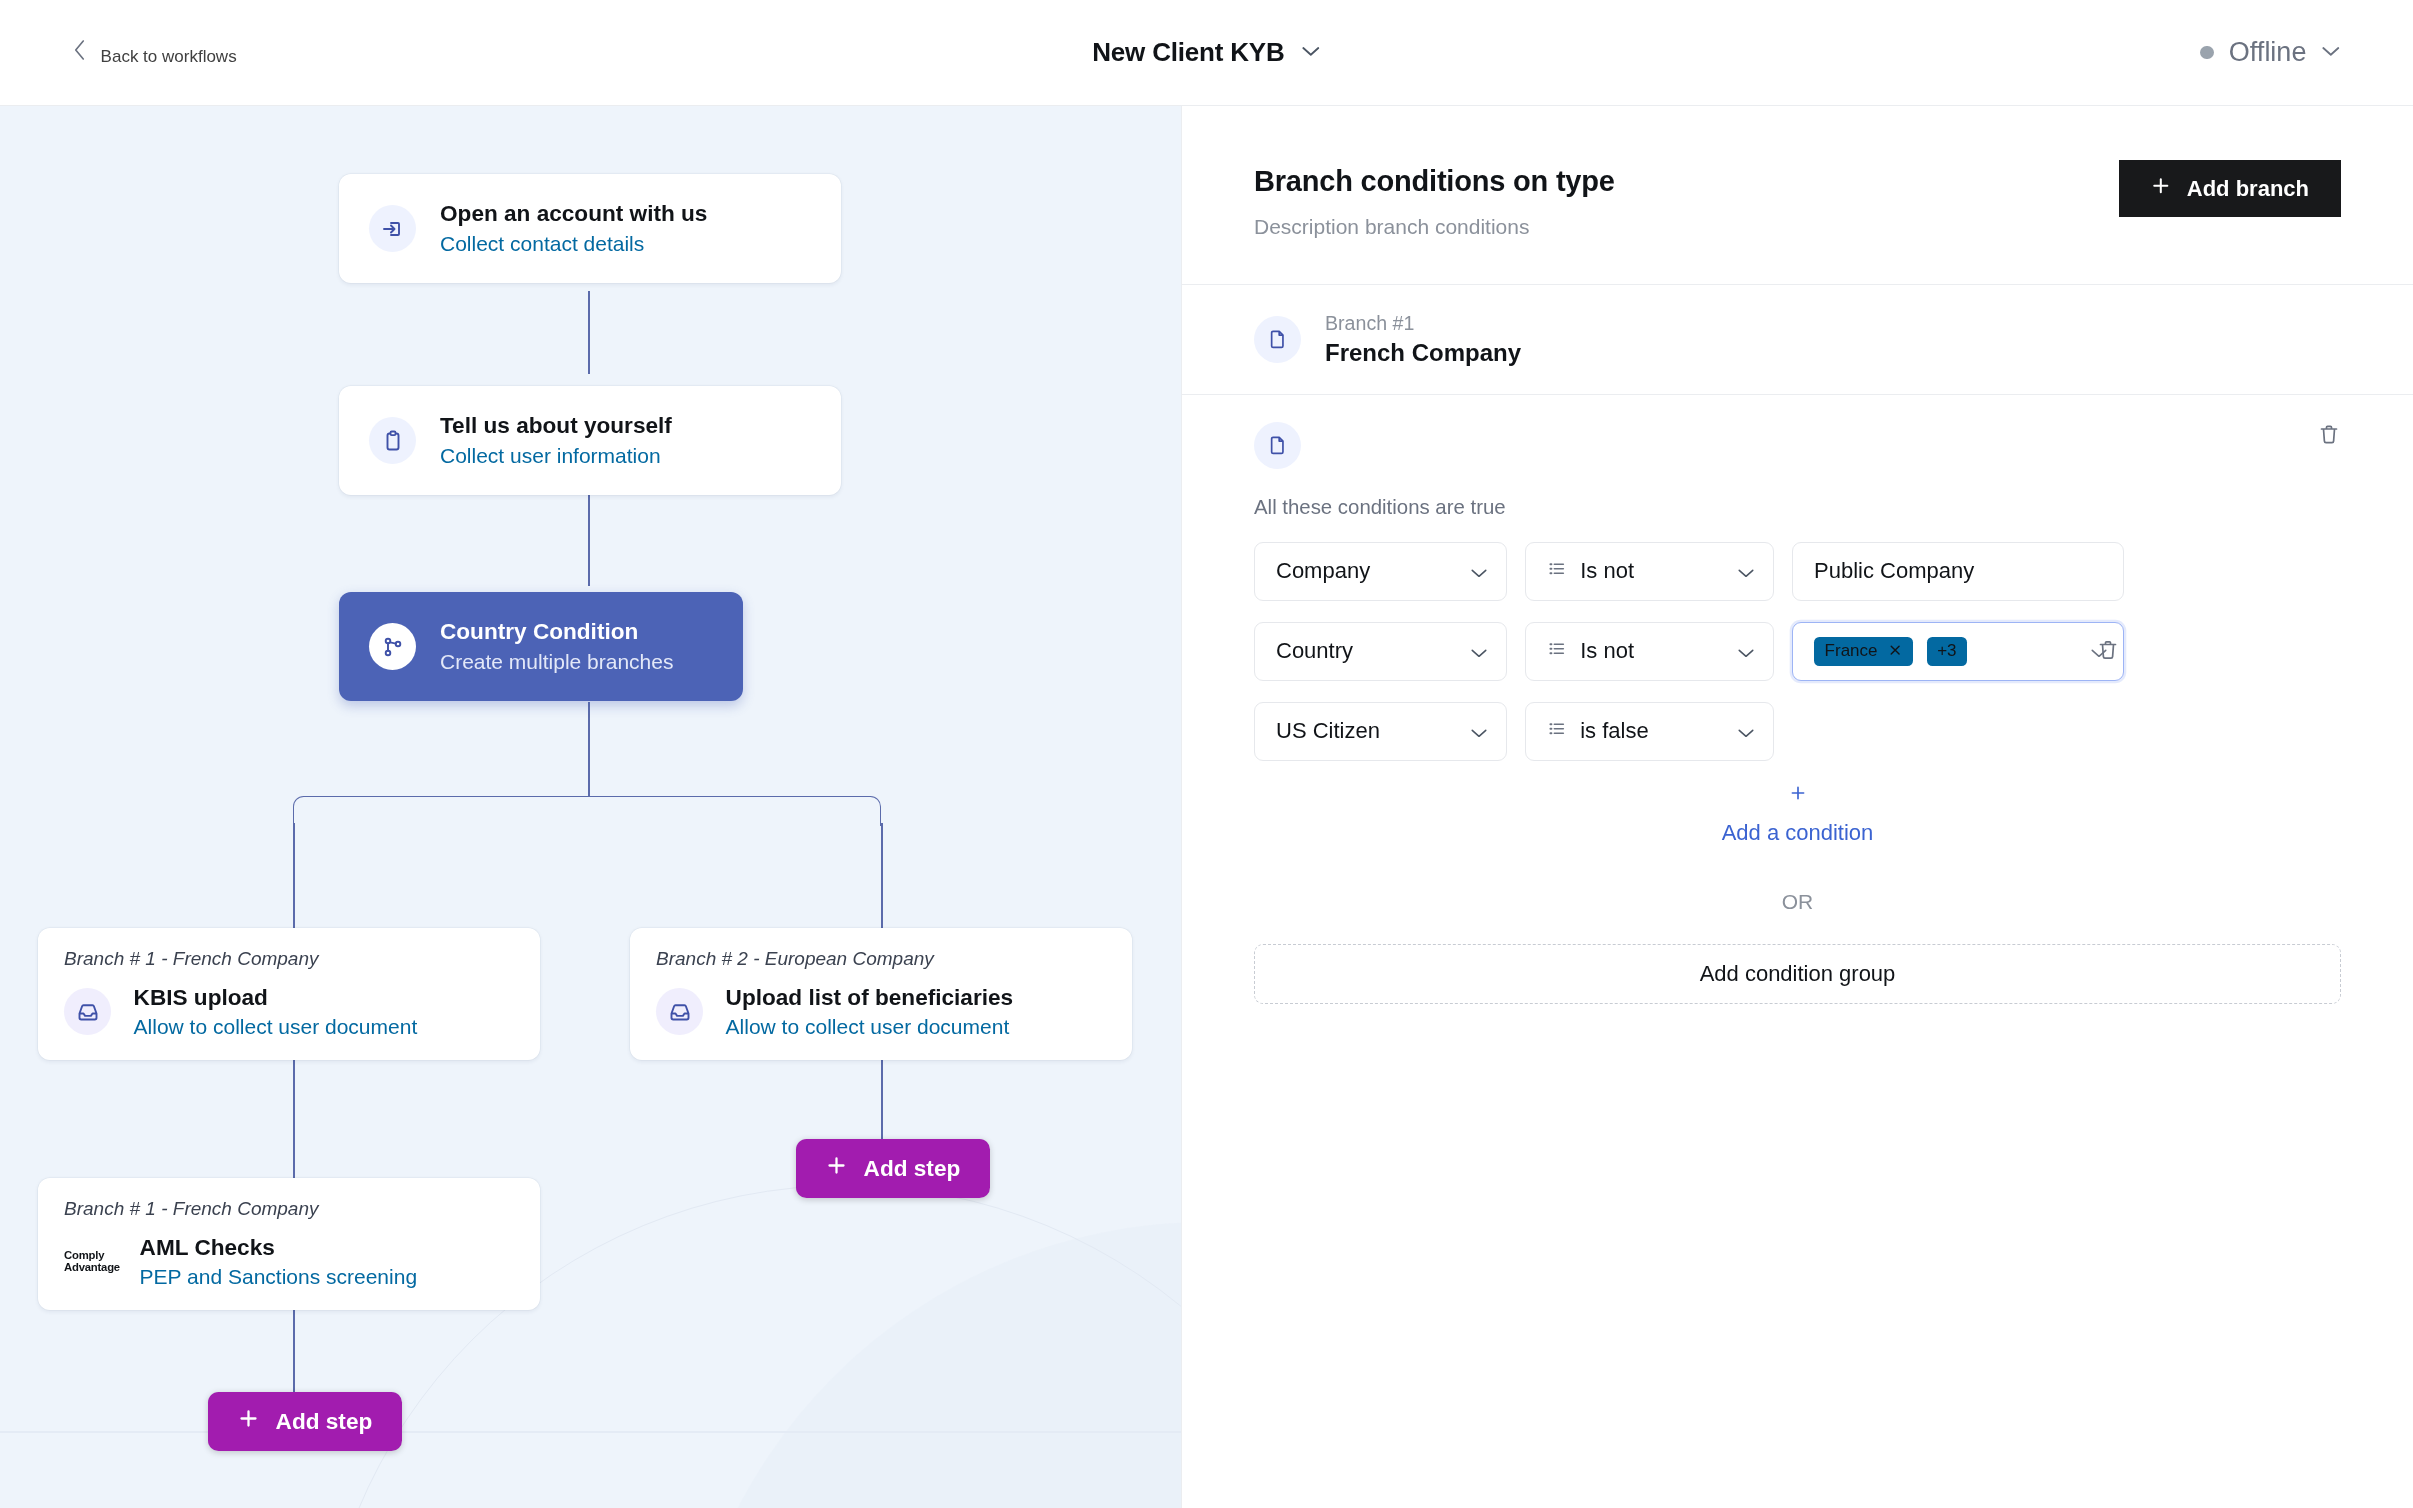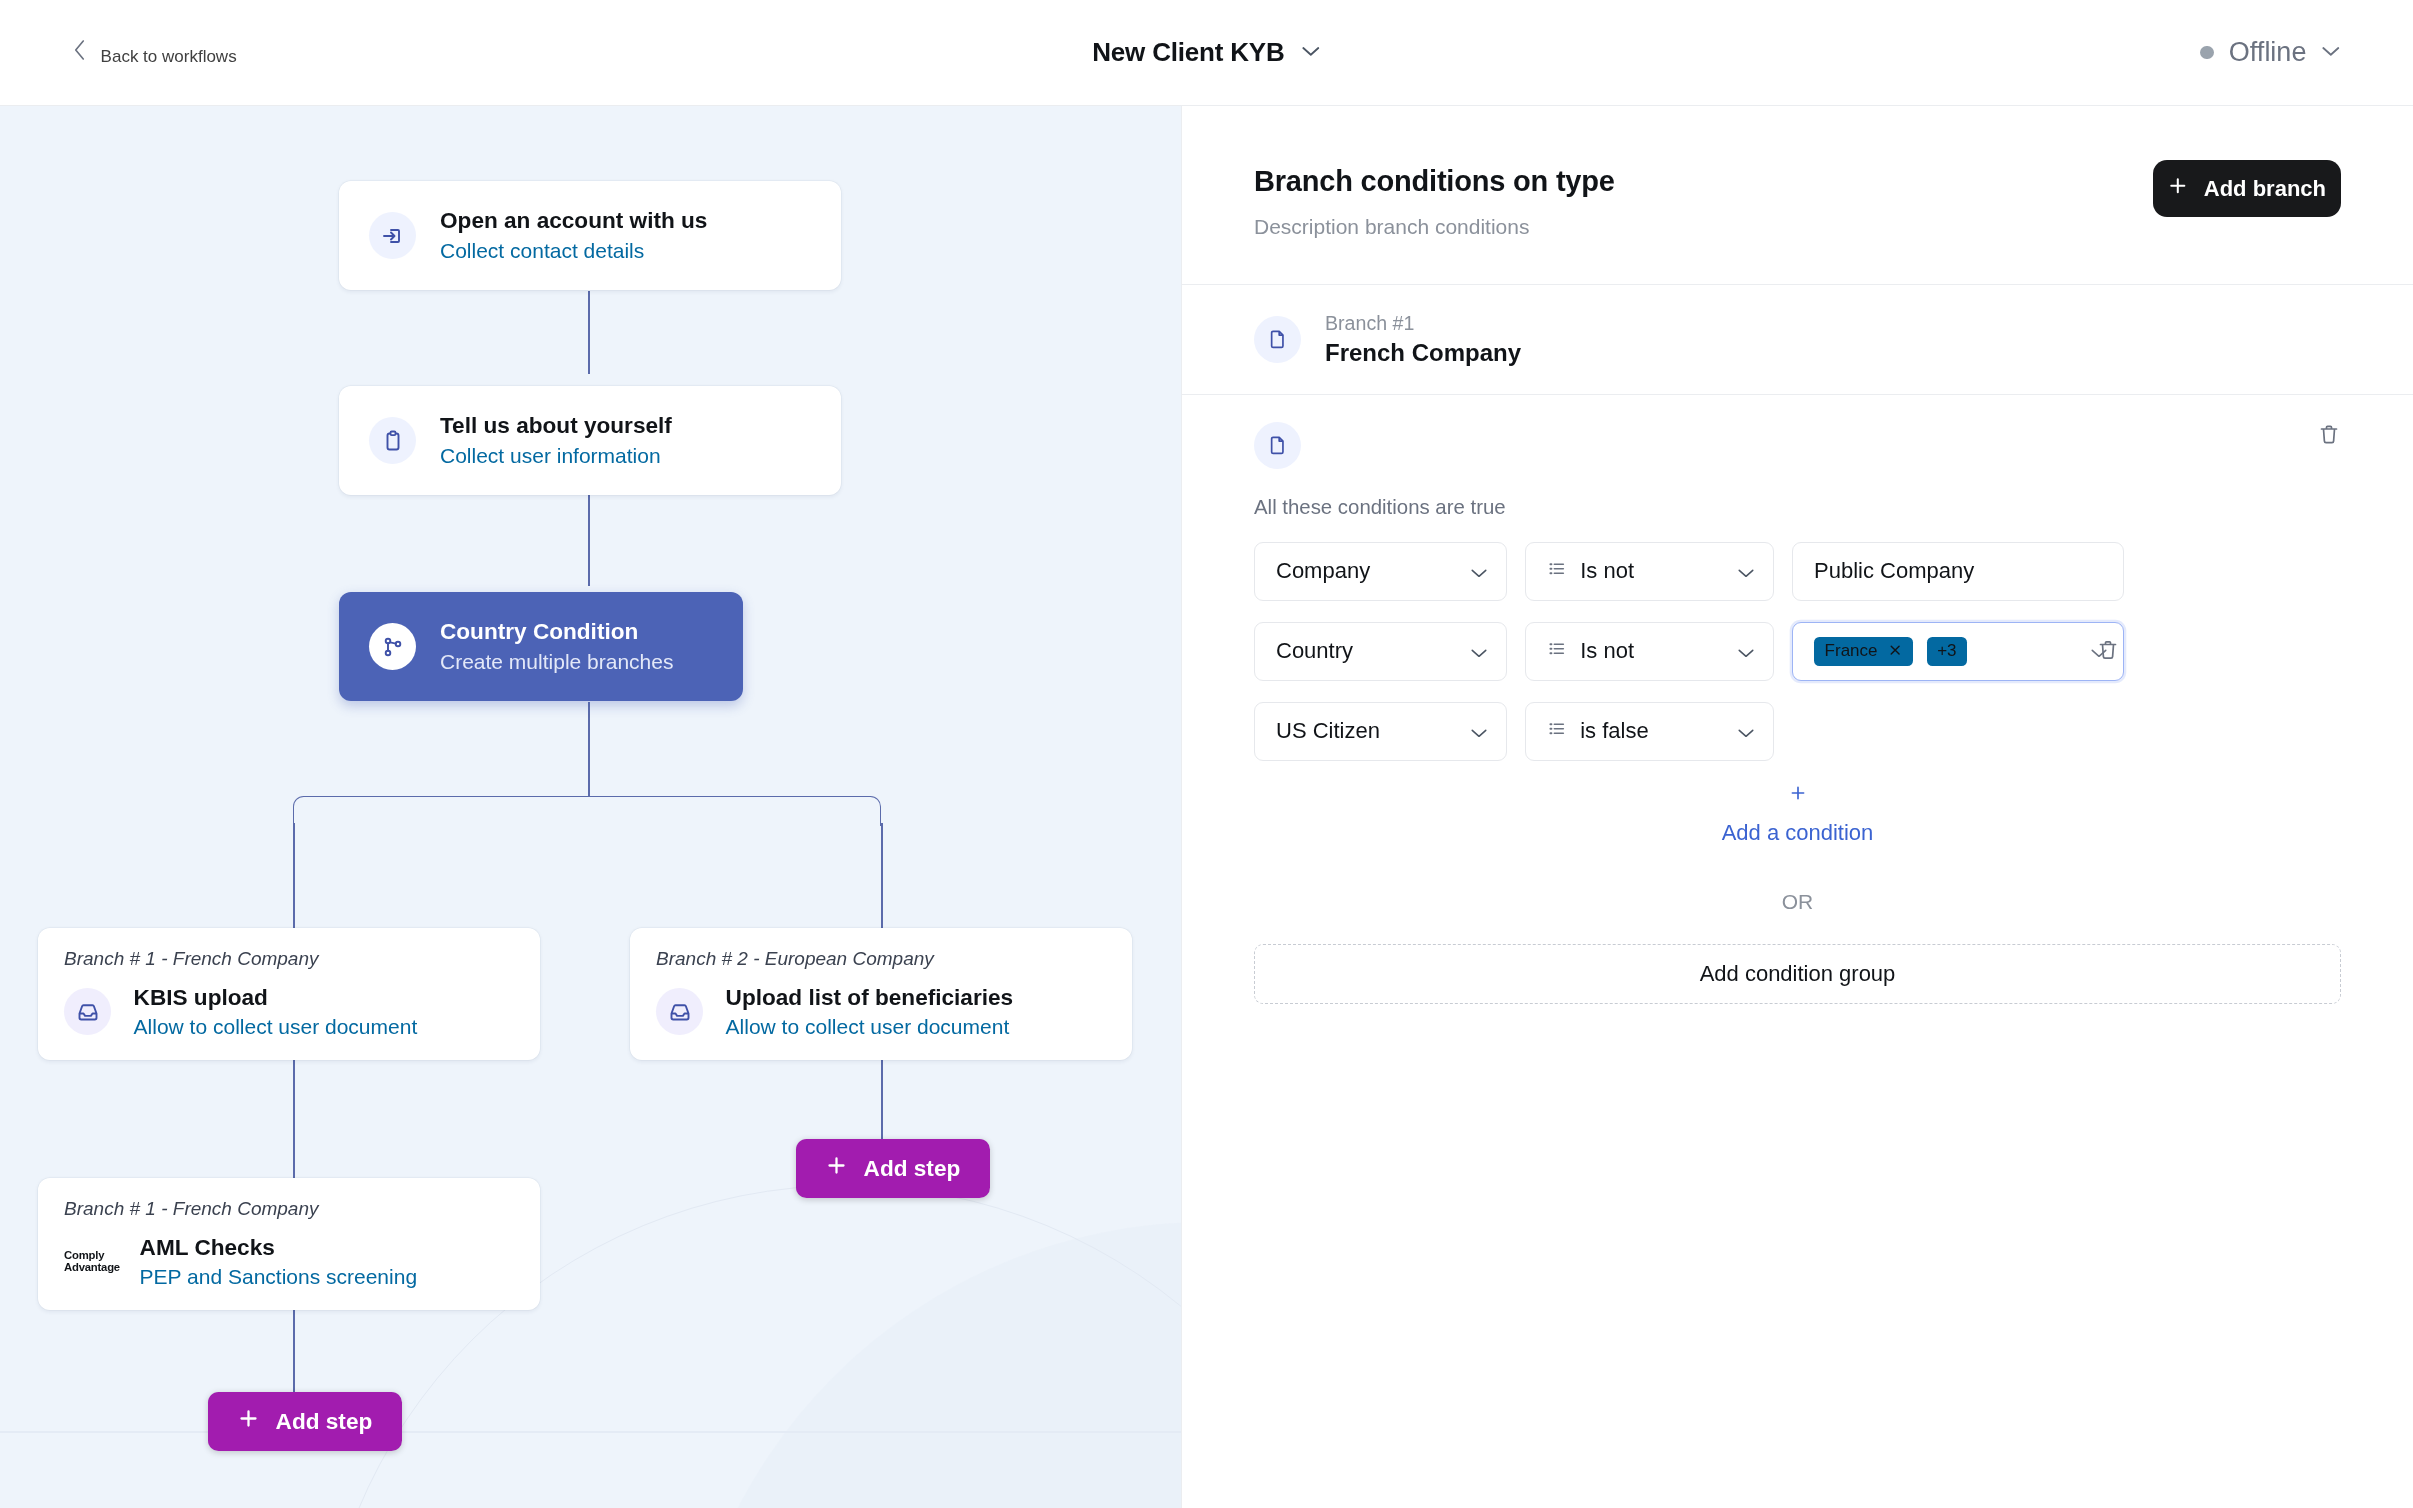--- a/index.html
+++ b/index.html
@@ -152,23 +152,23 @@
   }
   .panel-head {
     position: relative; padding: 59px 72px 45px 72px;
     border-bottom: 1.5px solid #ebedf0;
   }
   .panel-title { font-size: 29px; font-weight: 700; color: #111418; letter-spacing: -0.2px; }
   .panel-desc { font-size: 21px; color: #8b919b; margin-top: 16.6px; }
   .add-branch {
     position: absolute; right: 72px; top: 54px;
     background: #18191b; color: #fff;
-    border-radius: 14px; height: 57px;
+    border-radius: 0; height: 57px;
     display: flex; align-items: center; gap: 16.6px;
-    padding: 0 15px; font-size: 22px; font-weight: 700;
+    padding: 0 32px; font-size: 22px; font-weight: 700;
     cursor: pointer;
   }
 
   .branch-row {
     position: relative;
     display: flex; align-items: center; gap: 24px;
     padding: 27px 72px;
     border-bottom: 1.5px solid #ebedf0;
     cursor: pointer;
   }
@@ -265,21 +265,21 @@
   <div class="conn conn-v" style="left:588px; top:185px; height:83px;"></div>
   <div class="conn conn-v" style="left:588px; top:389px; height:91px;"></div>
   <div class="conn conn-v" style="left:588px; top:596px; height:94px;"></div>
   <div class="fork" style="left:293px; top:690px; width:588px; height:30px;"></div>
   <div class="conn conn-v" style="left:293px; top:717px; height:106px;"></div>
   <div class="conn conn-v" style="left:881px; top:717px; height:106px;"></div>
   <div class="conn conn-v" style="left:293px; top:950px; height:136px;"></div>
   <div class="conn conn-v" style="left:881px; top:950px; height:124px;"></div>
   <div class="conn conn-v" style="left:293px; top:1199px; height:128px;"></div>
 
-  <div class="node" style="left:339px; top:75px; width:502px; height:109px;">
+  <div class="node" style="left:339px; top:68px; width:502px; height:109px;">
     <div class="node-ico">
       <svg width="24" height="24" viewBox="0 0 24 24" fill="none">
         <path d="M10 6H17a1 1 0 011 1v10a1 1 0 01-1 1h-7" stroke="#3f51a8" stroke-width="1.9" stroke-linecap="round" stroke-linejoin="round"></path>
         <path d="M3 12h10M10 8.5l3.5 3.5L10 15.5" stroke="#3f51a8" stroke-width="1.9" stroke-linecap="round" stroke-linejoin="round"></path>
       </svg>
     </div>
     <div class="node-text">
       <span class="node-title">Open an account with us</span>
       <span class="node-sub">Collect contact details</span>
     </div>

